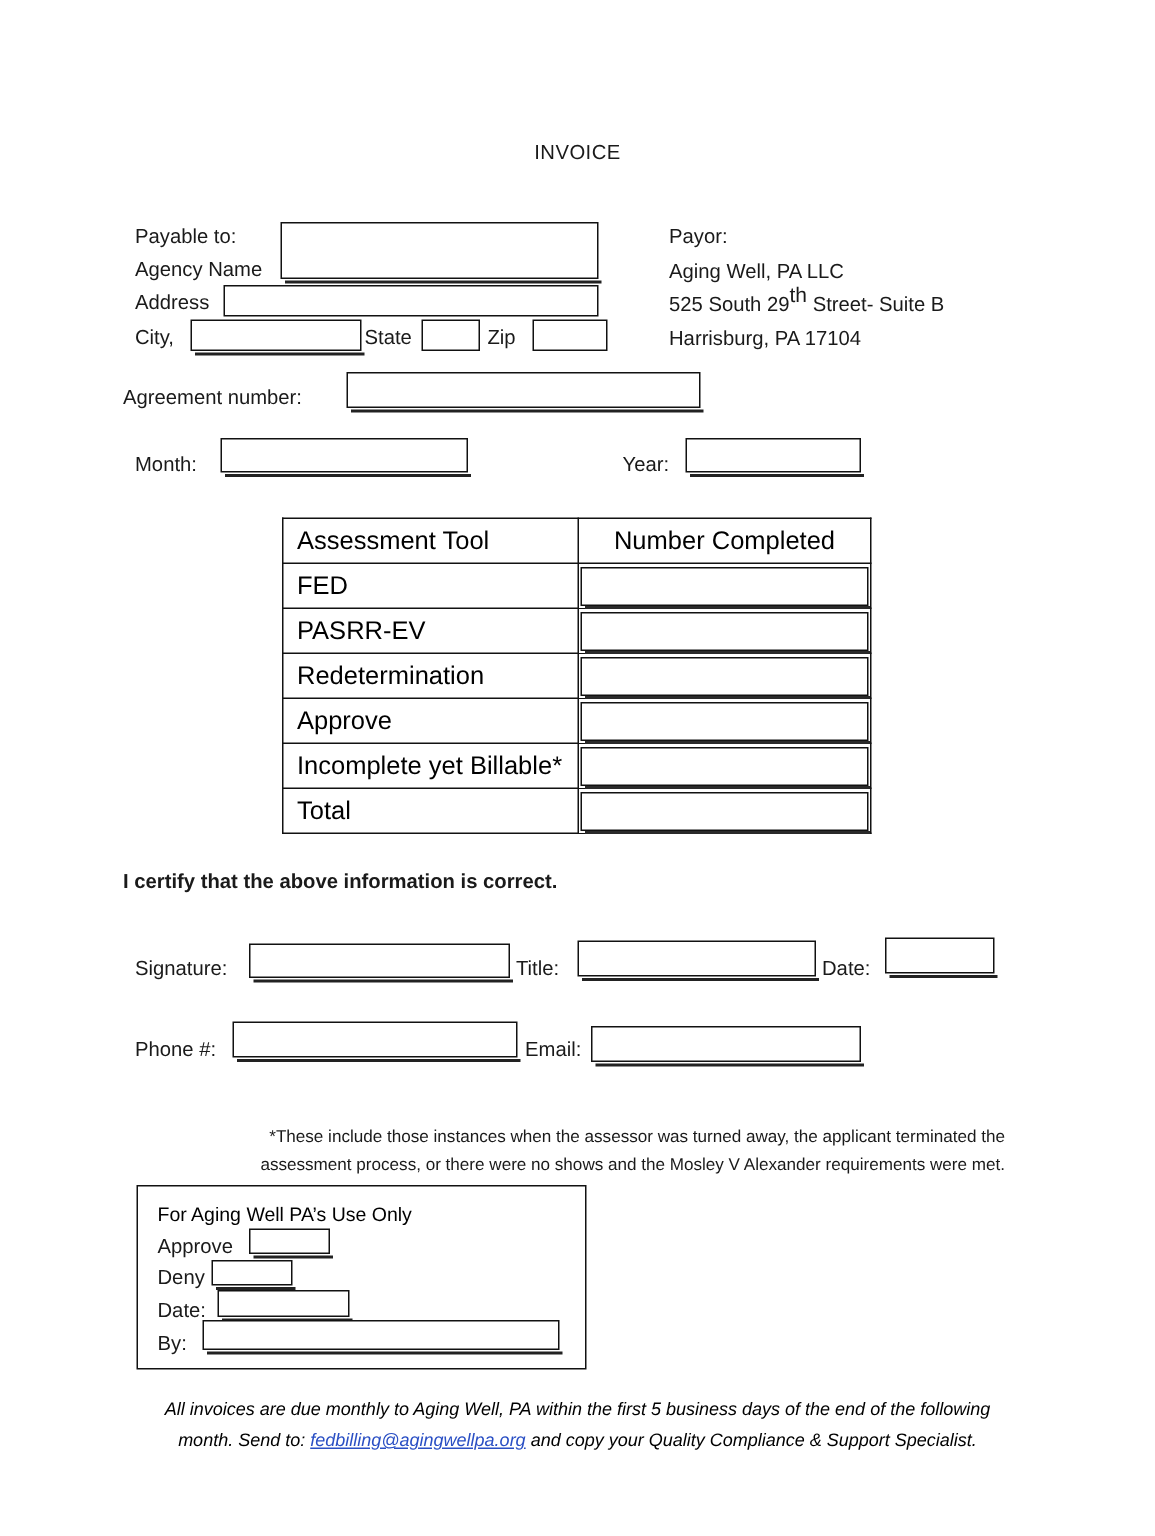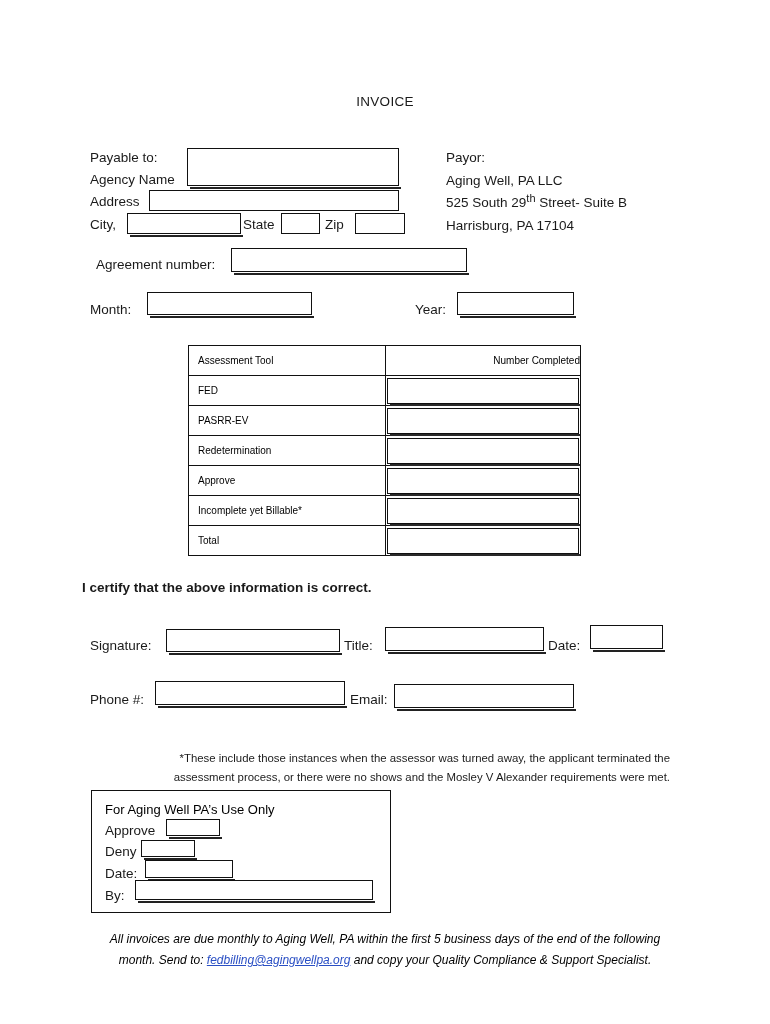--- a/index.html
+++ b/index.html
@@ -49,45 +49,45 @@
     color: #1a1a1a;
   }
   .title {
     position: absolute;
     width: 770px;
     text-align: center;
     font-size: 13.5px;
     letter-spacing: 0.3px;
   }
   sup {
-    font-size: 11px;
+    font-size: 14px;
     vertical-align: super;
     line-height: 0;
   }
 
   
   .tbl {
     position: absolute;
     border-collapse: collapse;
     table-layout: fixed;
   }
   .tbl td {
     border: 1.3px solid #111;
     height: 29px;
     padding: 0 0 0 9px;
-    font-size: 10px;
+    font-size: 17px;
     vertical-align: middle;
     background: #fff;
   }
   .tbl td.num {
     padding: 0;
     position: relative;
   }
   .tbl td.hd {
-    text-align: right;
+    text-align: center;
     padding: 0;
   }
   .cellbox {
     position: absolute;
     left: 1px;
     top: 1.5px;
     right: 1px;
     bottom: 1.5px;
     border: 1.4px solid #111;
     background: #fff;
@@ -159,21 +159,21 @@
   <div class="field" style="left:281px; top:213px; width:39px; height:21px;"></div>
 
   <div class="t" style="left:325px; top:217px;">Zip</div>
   <div class="field" style="left:355px; top:213px; width:50px; height:21px;"></div>
 
   <div class="t" style="left:446px; top:150px;">Payor:</div>
   <div class="t" style="left:446px; top:173px;">Aging Well, PA LLC</div>
   <div class="t" style="left:446px; top:195px;"><span>525 South 29</span><sup>th</sup><span> Street- Suite B</span></div>
   <div class="t" style="left:446px; top:218px;">Harrisburg, PA 17104</div>
 
-  <div class="t" style="left:96px; top:257px;">Agreement number:</div>
+  <div class="t" style="left:82px; top:257px;">Agreement number:</div>
   <div class="field sh" style="left:231px; top:248px; width:236px; height:24px;"></div>
 
   <div class="t" style="left:90px; top:302px;">Month:</div>
   <div class="field sh" style="left:147px; top:292px; width:165px; height:23px;"></div>
 
   <div class="t" style="left:415px; top:302px;">Year:</div>
   <div class="field sh" style="left:457px; top:292px; width:117px; height:23px;"></div>
 
   <table class="tbl" style="left:188px; top:345px; width:392px;">
     <colgroup>

